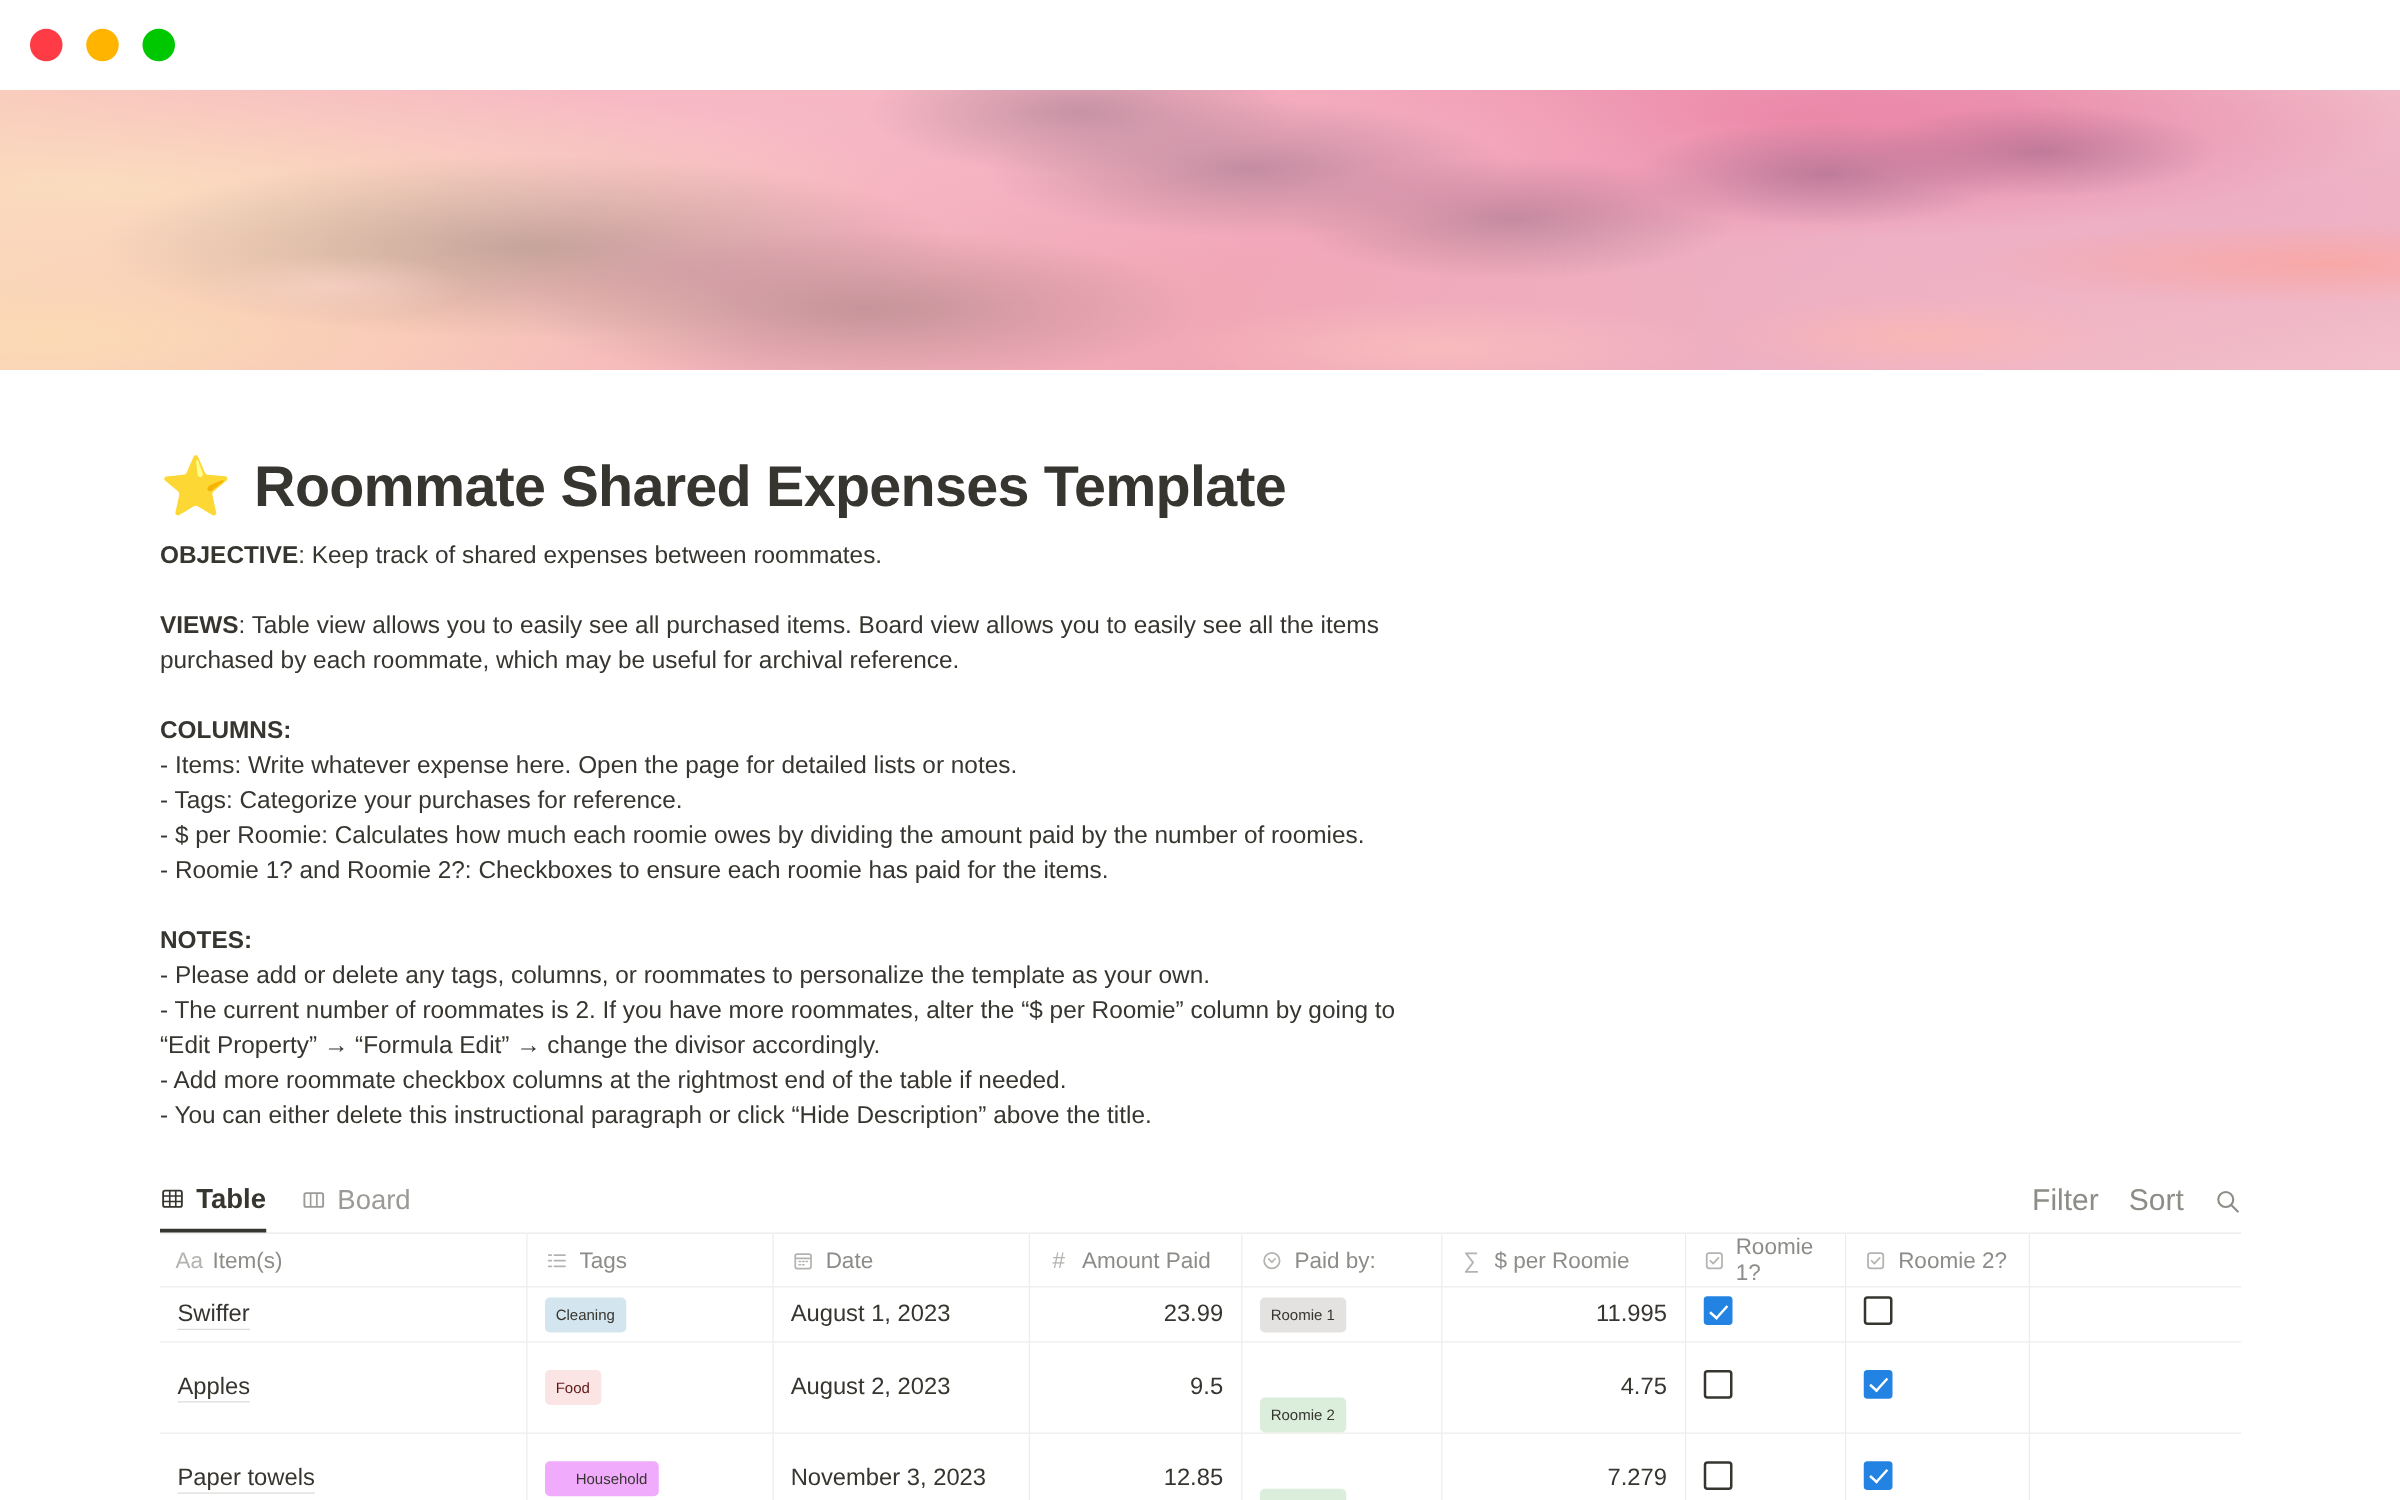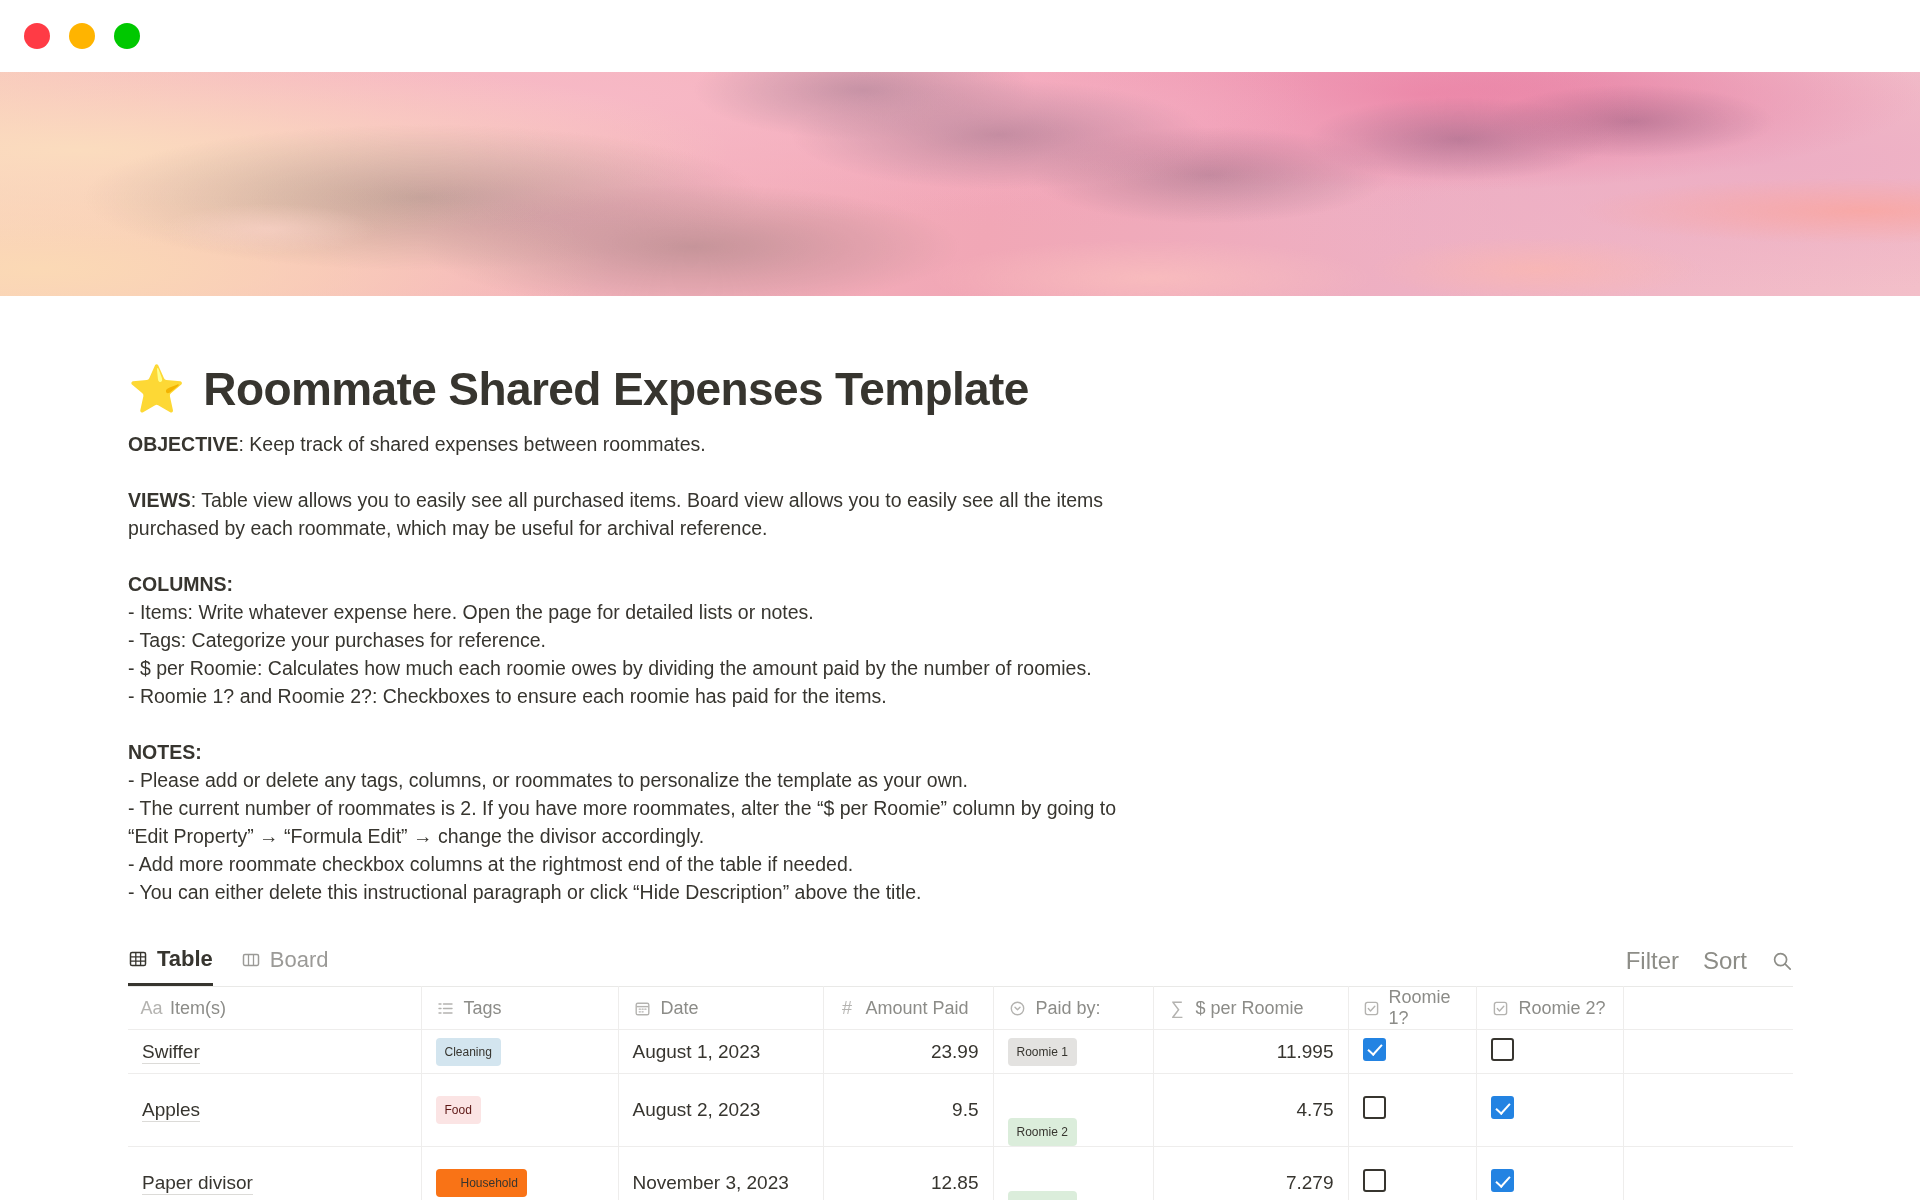--- a/index.html
+++ b/index.html
@@ -135,21 +135,21 @@
   td.item-cell span.link {
     border-bottom: 1px solid #dcdbd8; padding-bottom: 1px; cursor: pointer;
   }
 
   .tag {
     display: inline-block; padding: 3px 9px; border-radius: 4px;
     font-size: 12px; line-height: 22px; color: #37352f;
   }
   .tag-cleaning  { background: #d3e5ef; }
   .tag-food      { background: #fbe4e4; color: #5d1715; }
-  .tag-household { background: #f97316; padding-left: 25px; }
+  .tag-household { background: #f0abfc; padding-left: 25px; }
   .tag-roomie1   { background: #e3e2e0; }
   .tag-roomie2   { background: #dbeddb; margin-top: 44px; }
 
   .cb {
     width: 23px; height: 23px; border-radius: 3px;
     border: 2.5px solid #37352f; background: #fff;
     display: inline-block; cursor: pointer; position: relative;
   }
   .cb.on { background: #2383e2; border-color: #2383e2; }
   .cb.on::after {
@@ -382,21 +382,21 @@
               <span class="tag tag-roomie2">Roomie 2</span>
             </td>
             <td class="num">4.75</td>
             <td><span class="cb"></span></td>
             <td><span class="cb on"></span></td>
             <td style="border-right:none"></td>
           </tr>
 
           <tr>
             <td class="item-cell">
-              <span class="link">Paper divisor</span>
+              <span class="link">Paper towels</span>
             </td>
             <td>
               <span class="tag tag-household">Household</span>
             </td>
             <td>November 3, 2023</td>
             <td class="num">12.85</td>
             <td>
               <span class="tag tag-roomie2">Roomie 2</span>
             </td>
             <td class="num">7.279</td>

